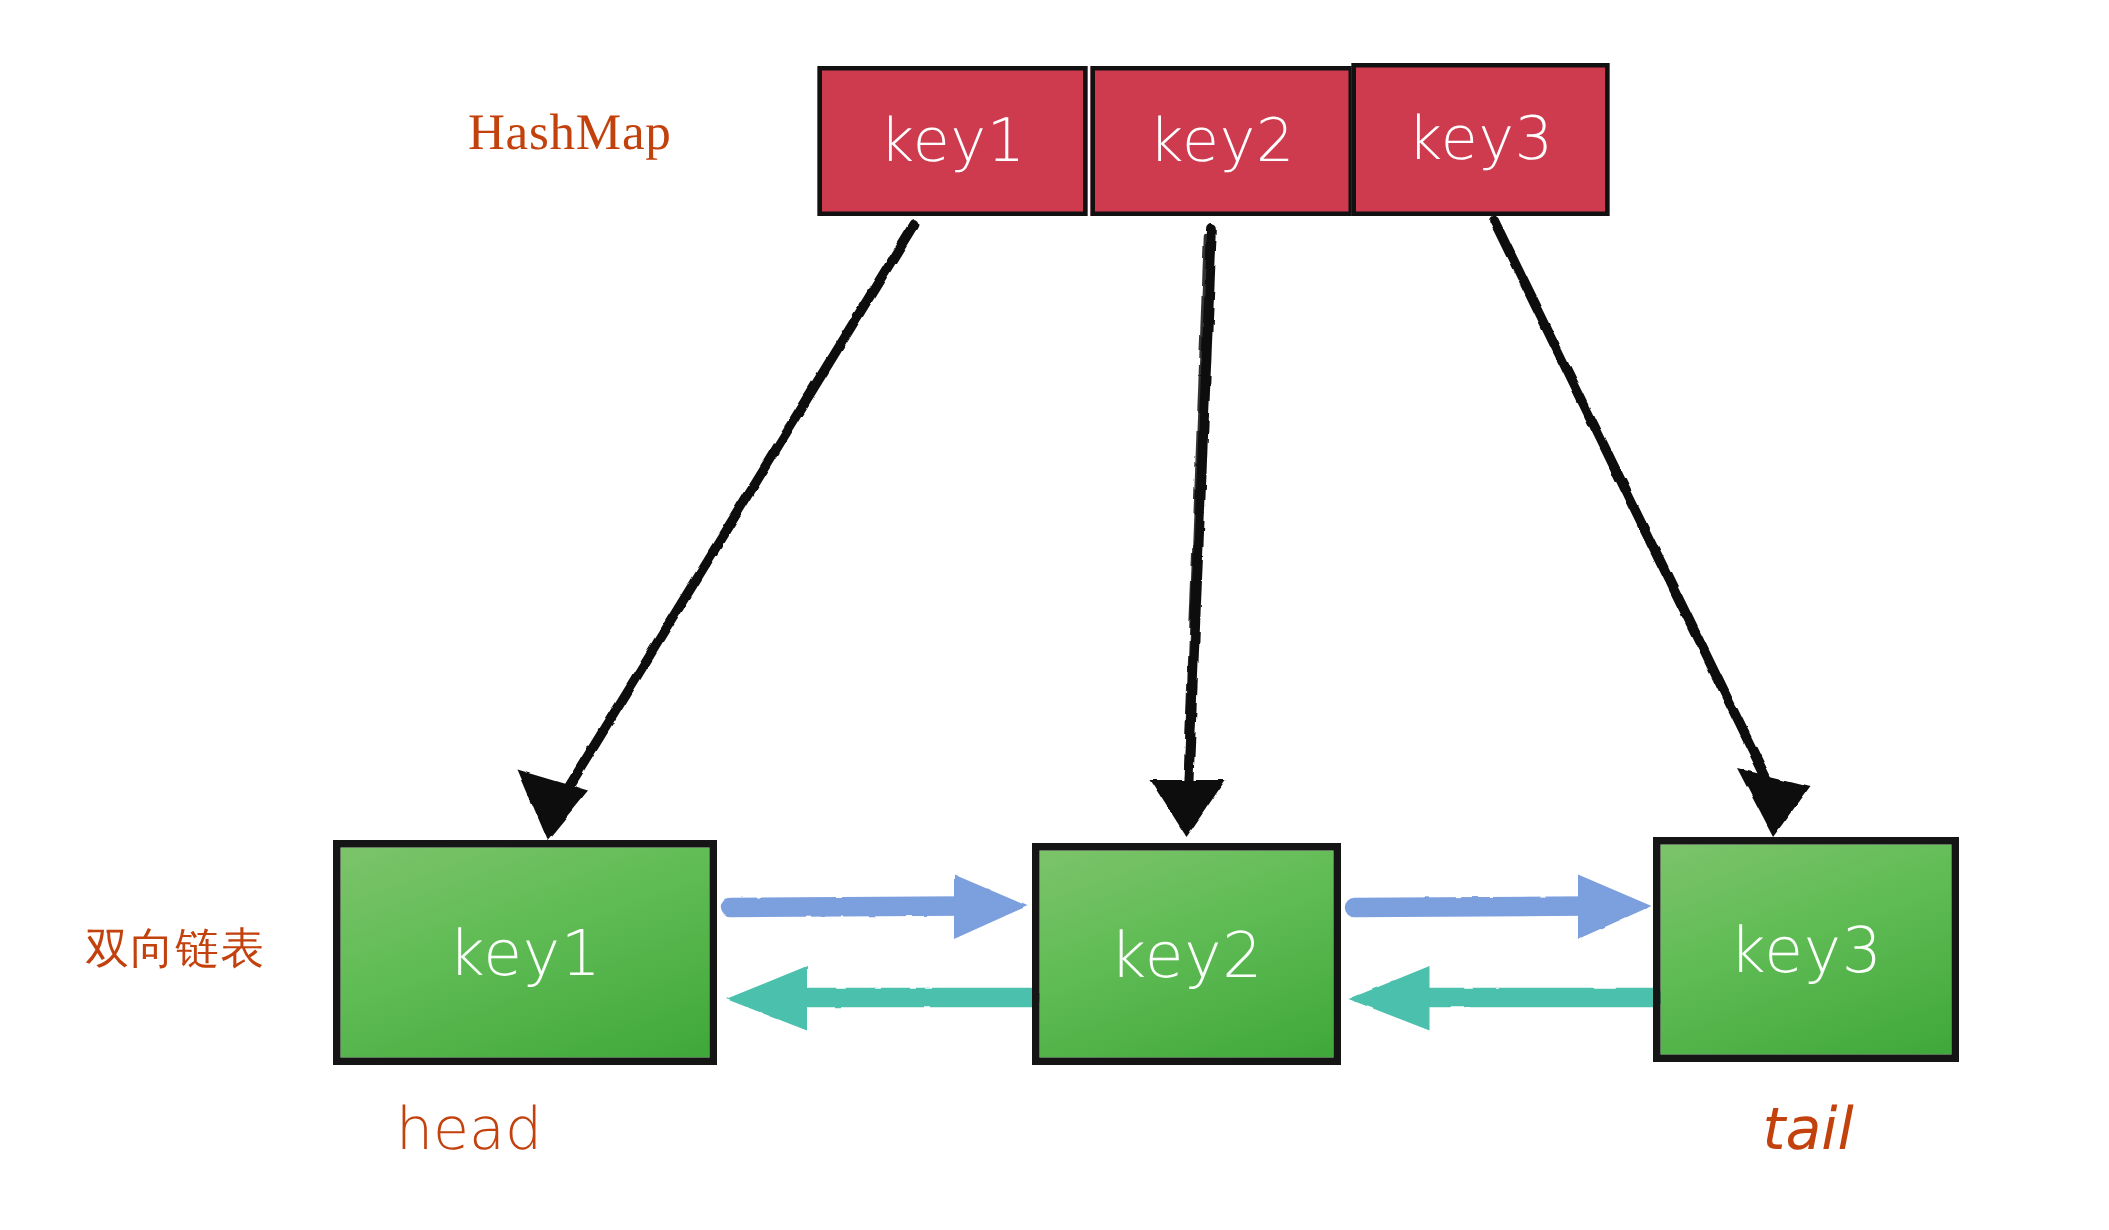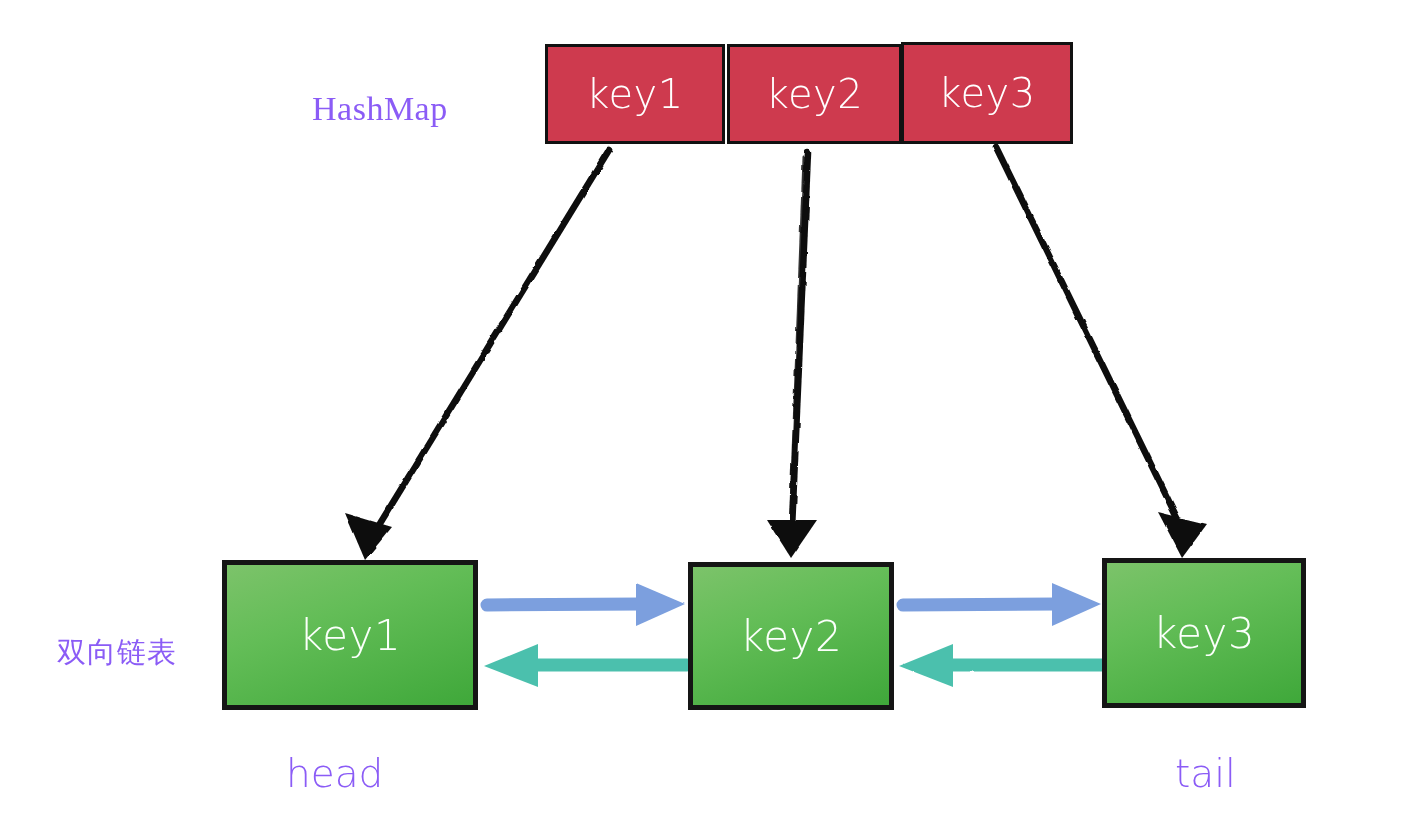--- a/index.html
+++ b/index.html
@@ -22,50 +22,50 @@
     position: absolute;
     left: 0; top: 0;
     width: 1406px;
     height: 820px;
   }
 
   
   .lbl {
     position: absolute;
     white-space: nowrap;
-    color: #8b5cf6;
-    margin-top: 20px;
+    color: #c2410c;
   }
   .lbl-hashmap {
     left: 312px;
     top: 70px;
     font-family: "Liberation Serif", serif;
     font-size: 34px;
     letter-spacing: 0.5px;
   }
   .lbl-list {
     left: 57px;
     top: 613px;
     font-family: "DejaVu Sans", sans-serif;
     font-size: 29px;
     letter-spacing: 1px;
   }
   .lbl-head {
-    left: 286px;
+    left: 264px;
     top: 731px;
     font-family: "DejaVu Sans", sans-serif;
     font-size: 39px;
     font-weight: 300;
   }
   .lbl-tail {
     left: 1175px;
     top: 731px;
     font-family: "DejaVu Sans", sans-serif;
     font-size: 39px;
     font-weight: 300;
+    font-style: italic;
   }
 
   
   .hm-cell {
     position: absolute;
     box-sizing: border-box;
     background: #ce3a4e;
     border: 3px solid #111111;
     display: flex;
     align-items: center;

